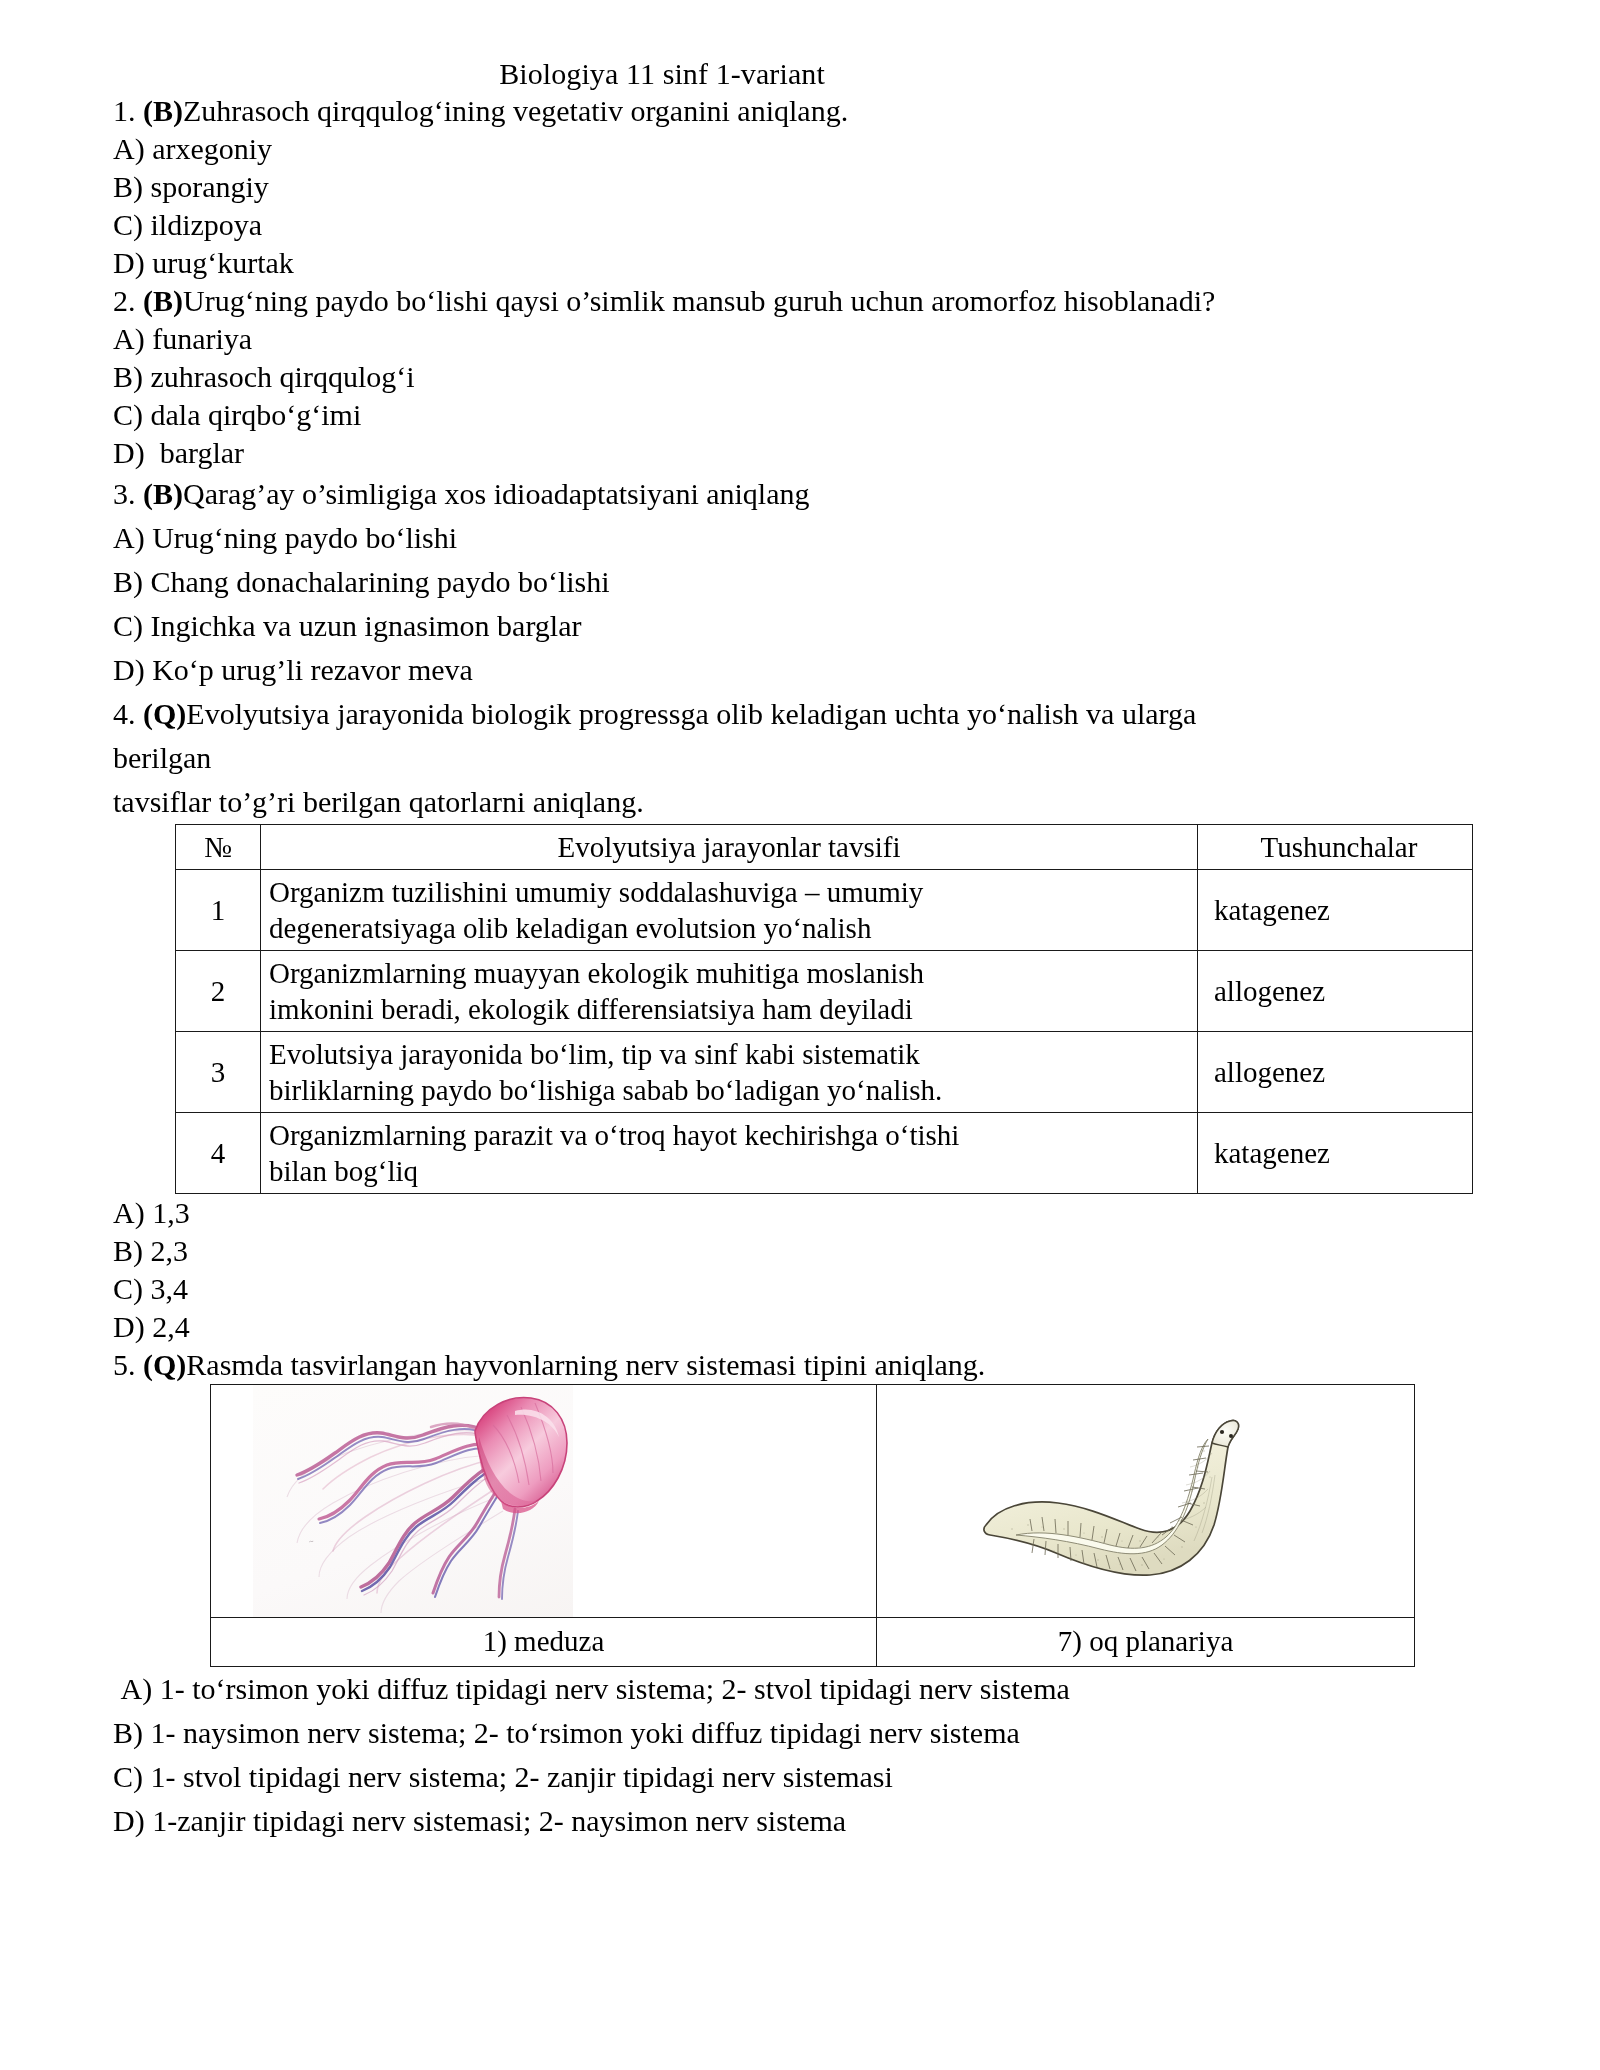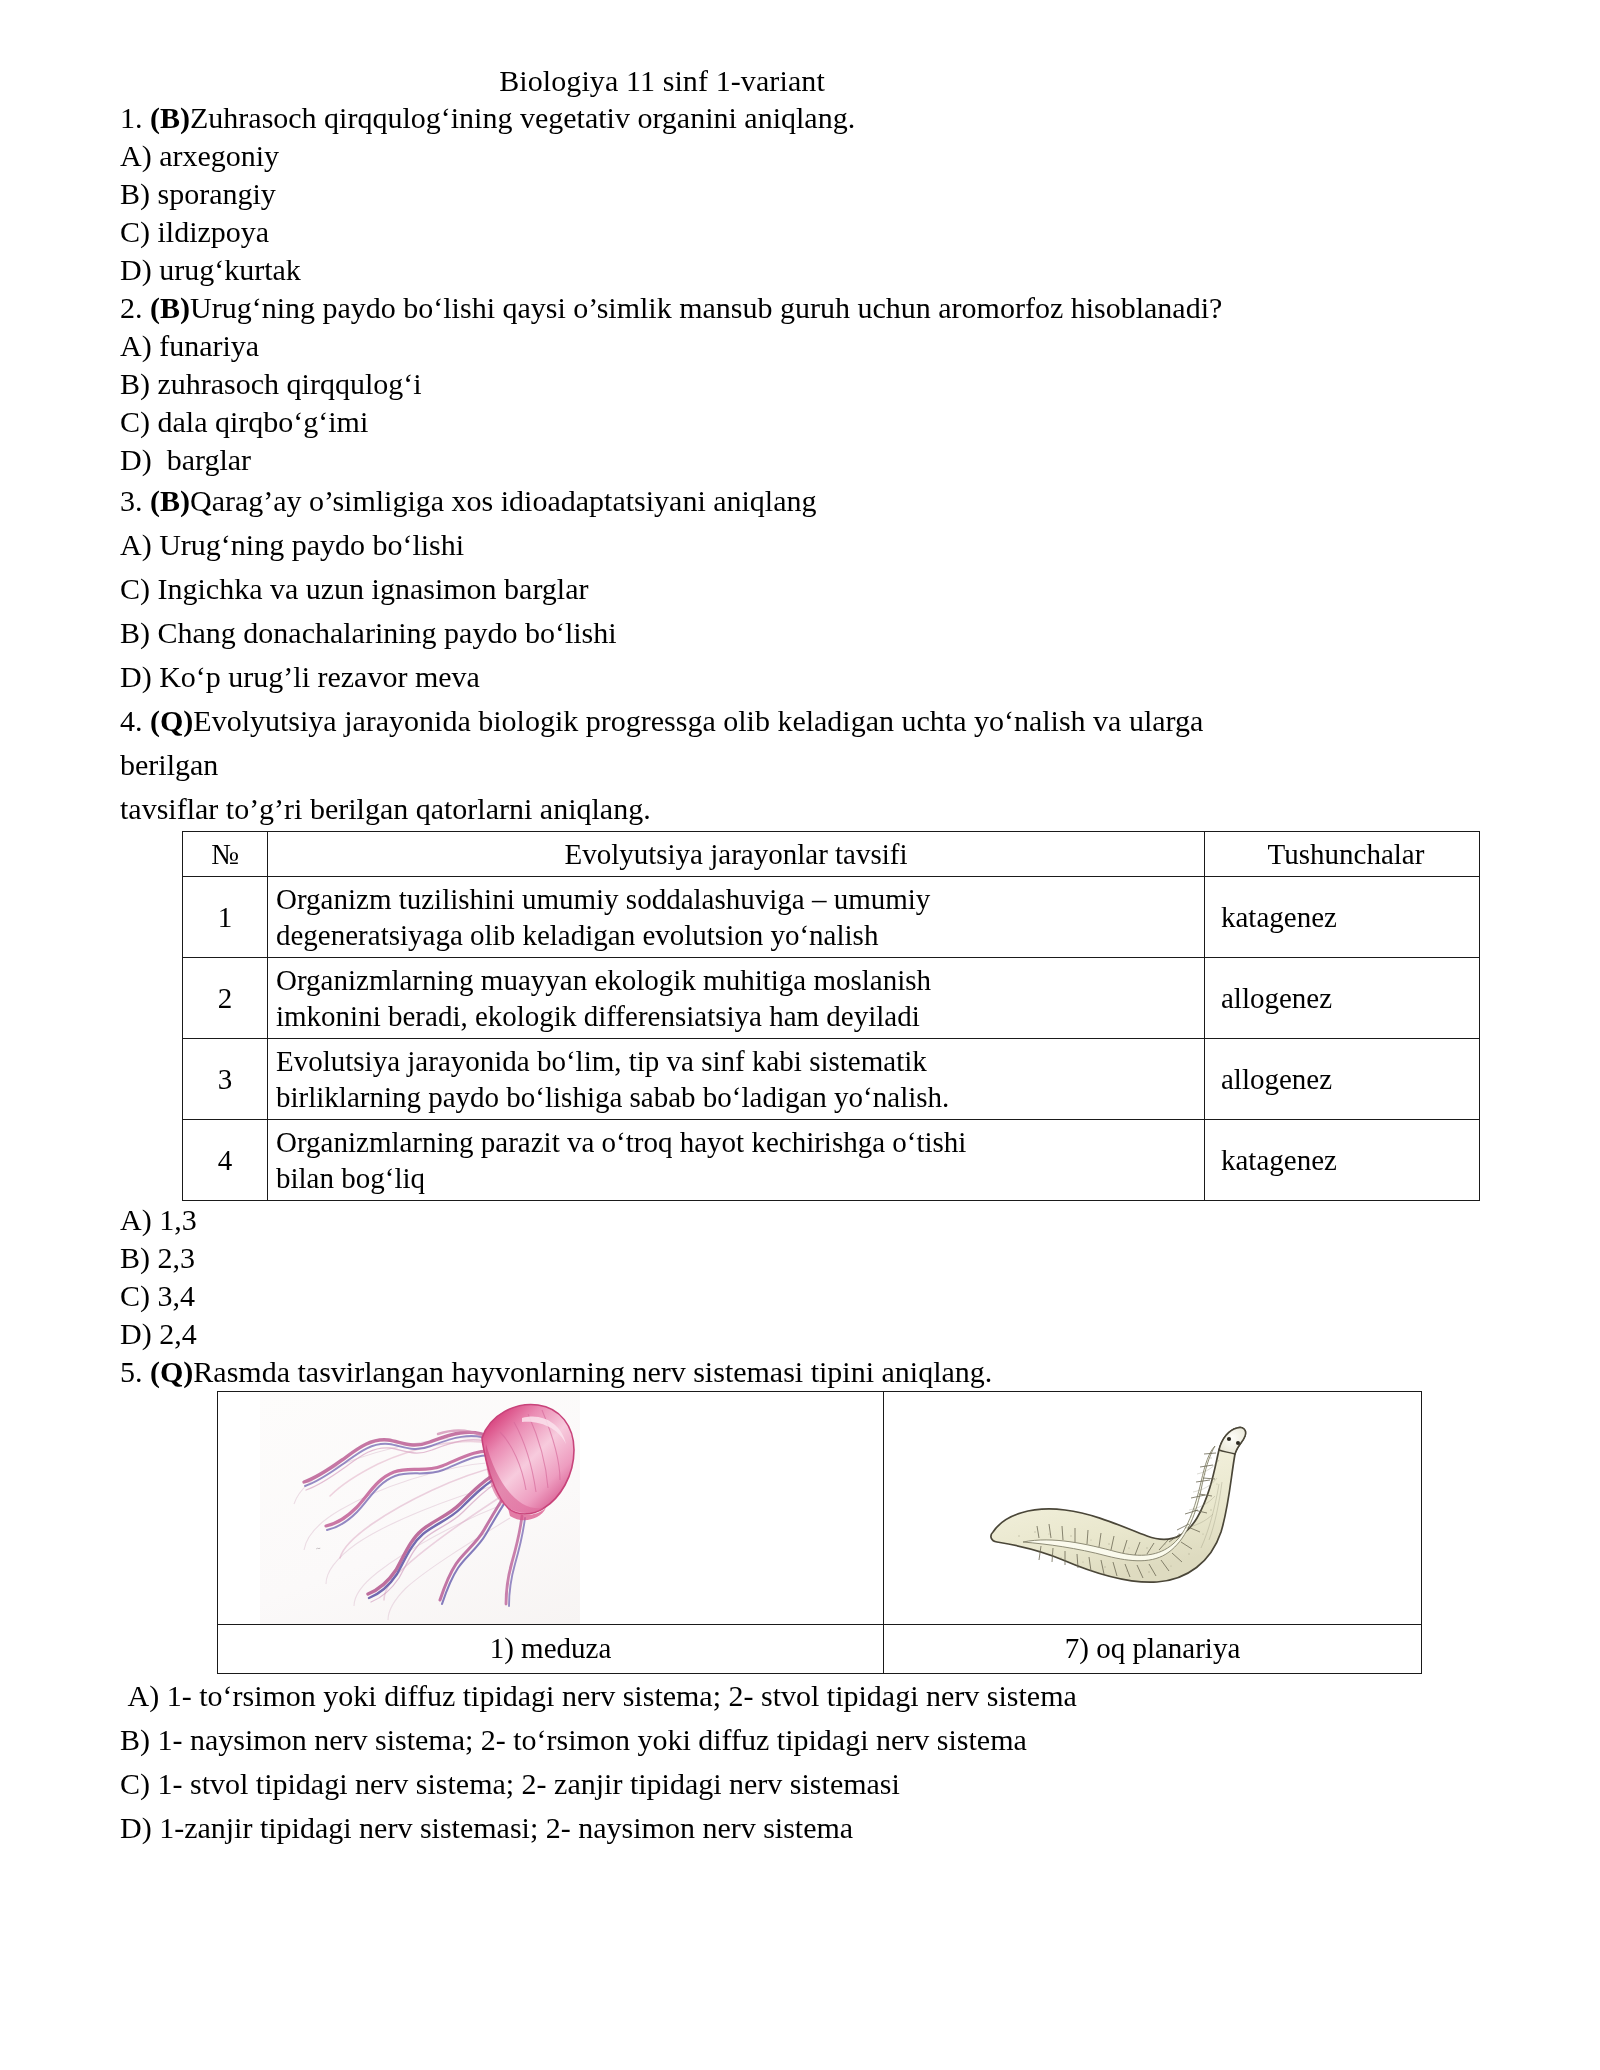--- a/index.html
+++ b/index.html
@@ -12,21 +12,21 @@
     height: 2070px;
     font-family: "Liberation Serif", "DejaVu Serif", serif;
     color: #000000;
     position: relative;
     overflow: hidden;
   }
   .page {
     position: relative;
     width: 1324px;
     height: 2070px;
-    padding: 12px;
+    padding: 5px;
     box-sizing: border-box;
   }
   .doc-title {
     text-align: center;
     font-size: 30px;
     line-height: 1.15;
     padding-top: 52px;
     letter-spacing: 0.1px;
   }
   .body-block {
@@ -129,22 +129,22 @@
     <div class="line">D) urug‘kurtak</div>
 
     <div class="line"><span>2.</span> <span class="q-tag">(B)</span><span>Urug‘ning paydo bo‘lishi qaysi o’simlik mansub guruh uchun aromorfoz hisoblanadi?</span></div>
     <div class="line">A) funariya</div>
     <div class="line">B) zuhrasoch qirqqulog‘i</div>
     <div class="line">C) dala qirqbo‘g‘imi</div>
     <div class="line">D)  barglar</div>
 
     <div class="line wide"><span>3.</span> <span class="q-tag">(B)</span><span>Qarag’ay o’simligiga xos idioadaptatsiyani aniqlang</span></div>
     <div class="line wide">A) Urug‘ning paydo bo‘lishi</div>
+    <div class="line wide">B) Chang donachalarining paydo bo‘lishi</div>
     <div class="line wide">C) Ingichka va uzun ignasimon barglar</div>
-    <div class="line wide">B) Chang donachalarining paydo bo‘lishi</div>
     <div class="line wide">D) Ko‘p urug’li rezavor meva</div>
 
     <div class="line wide"><span>4.</span> <span class="q-tag">(Q)</span><span>Evolyutsiya jarayonida biologik progressga olib keladigan uchta yo‘nalish va ularga berilgan</span></div>
     <div class="line wide">tavsiflar to’g’ri berilgan qatorlarni aniqlang.</div>
   </div>
 
   <div class="tbl-wrap">
     <table class="concepts">
       <thead>
         <tr>

